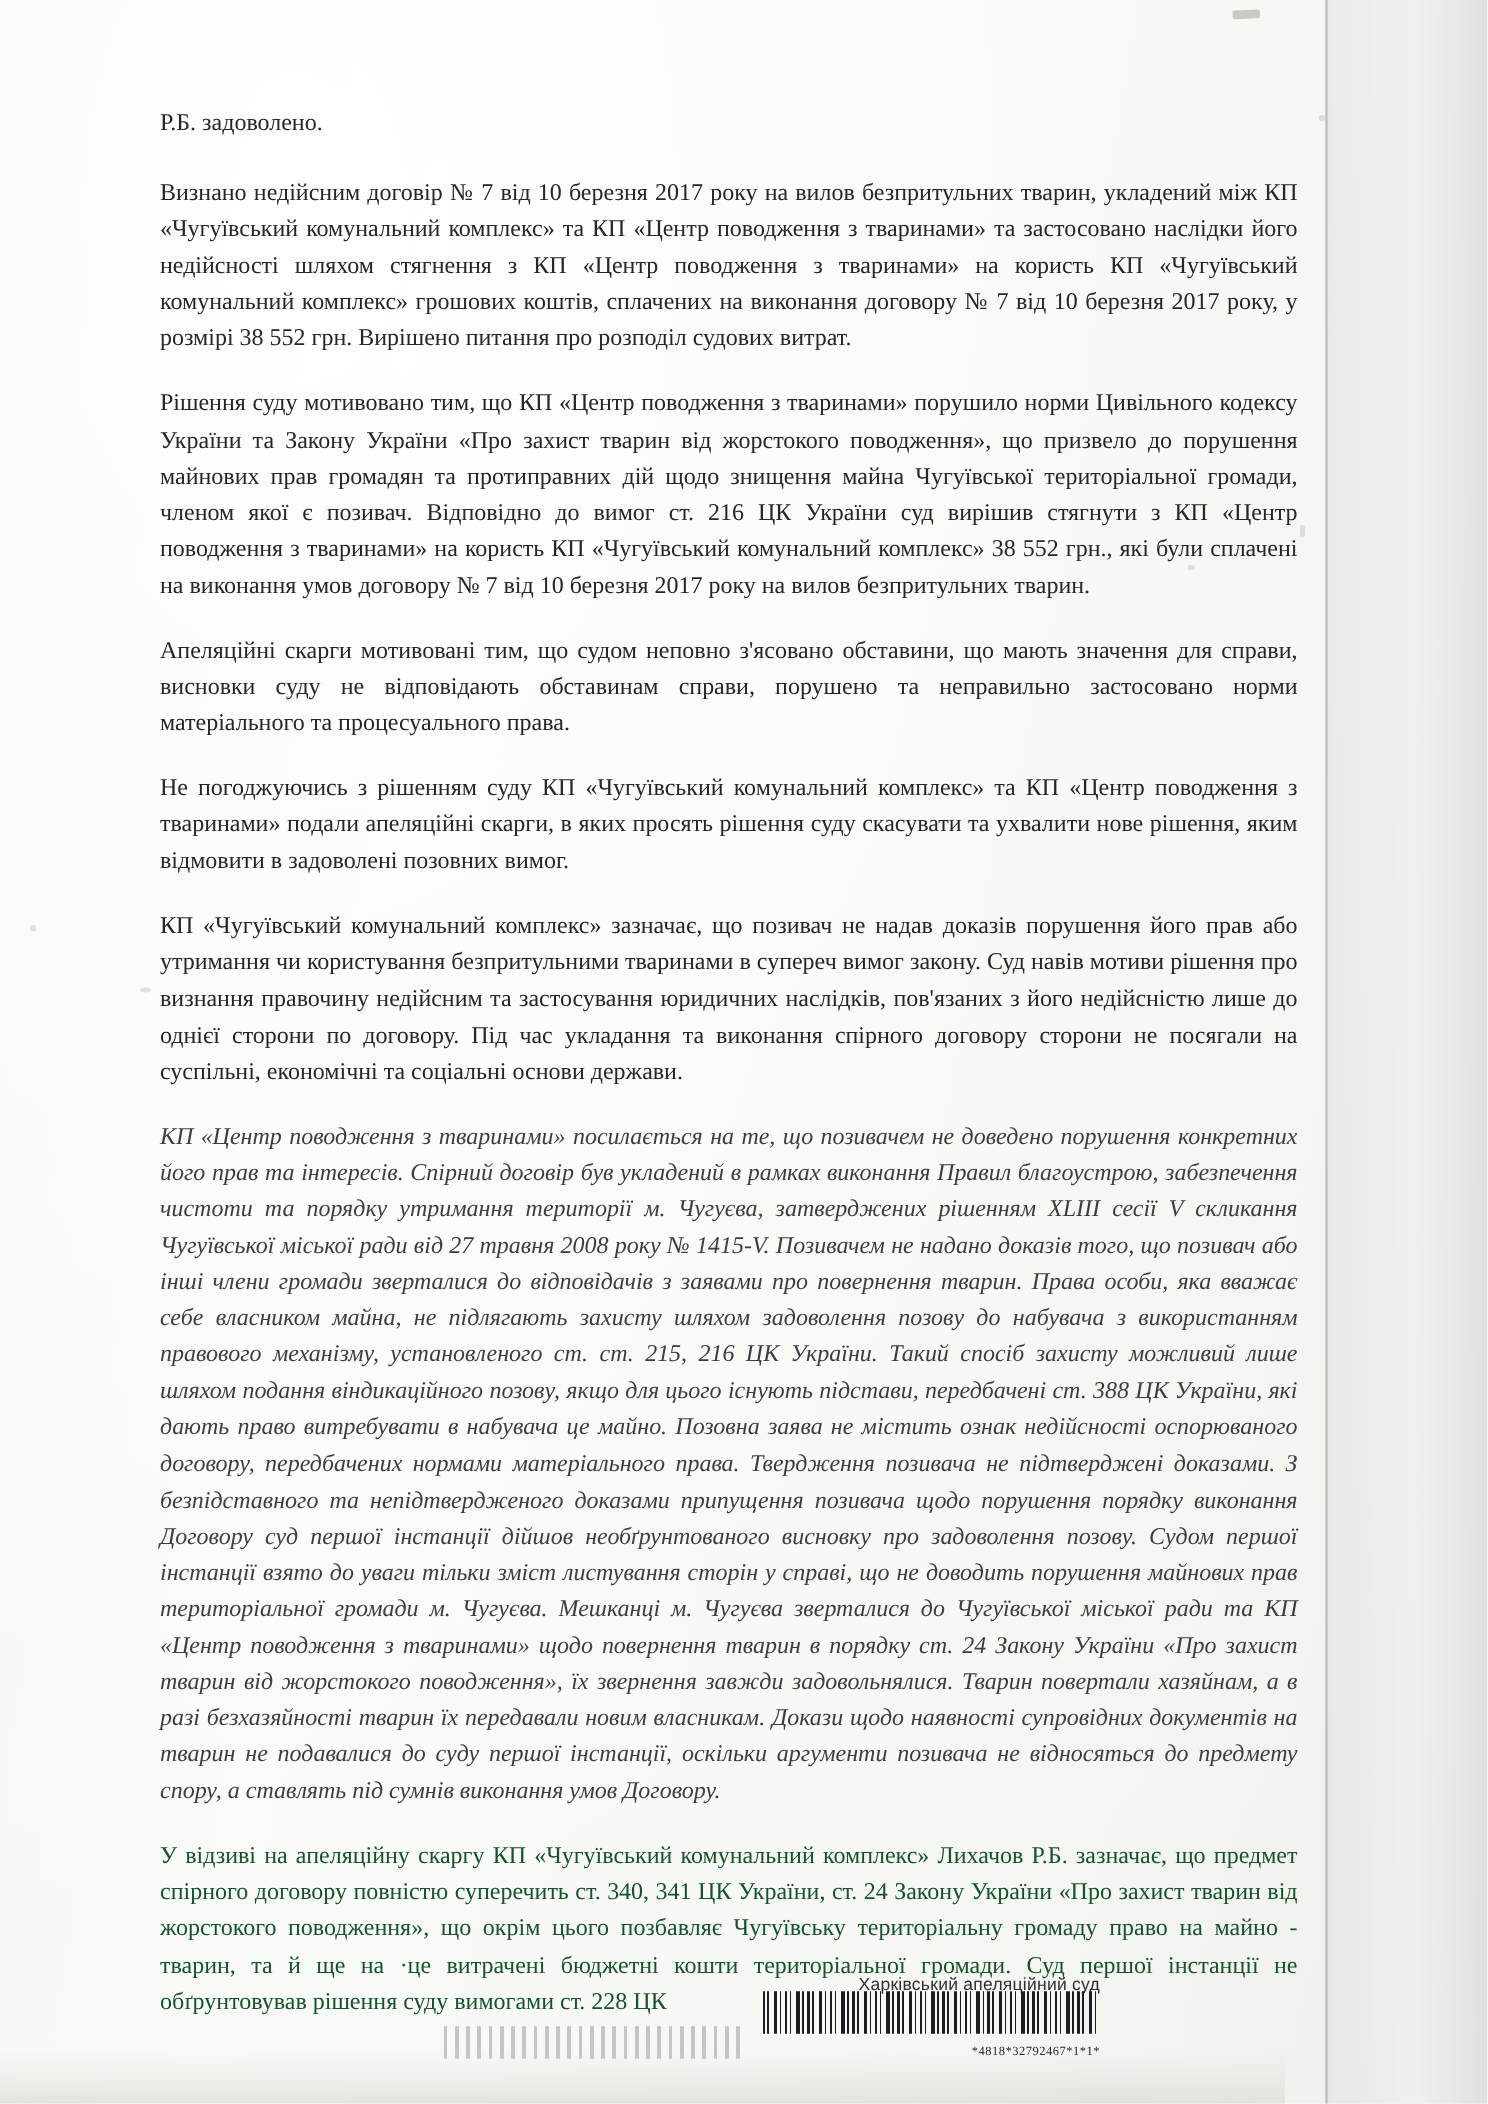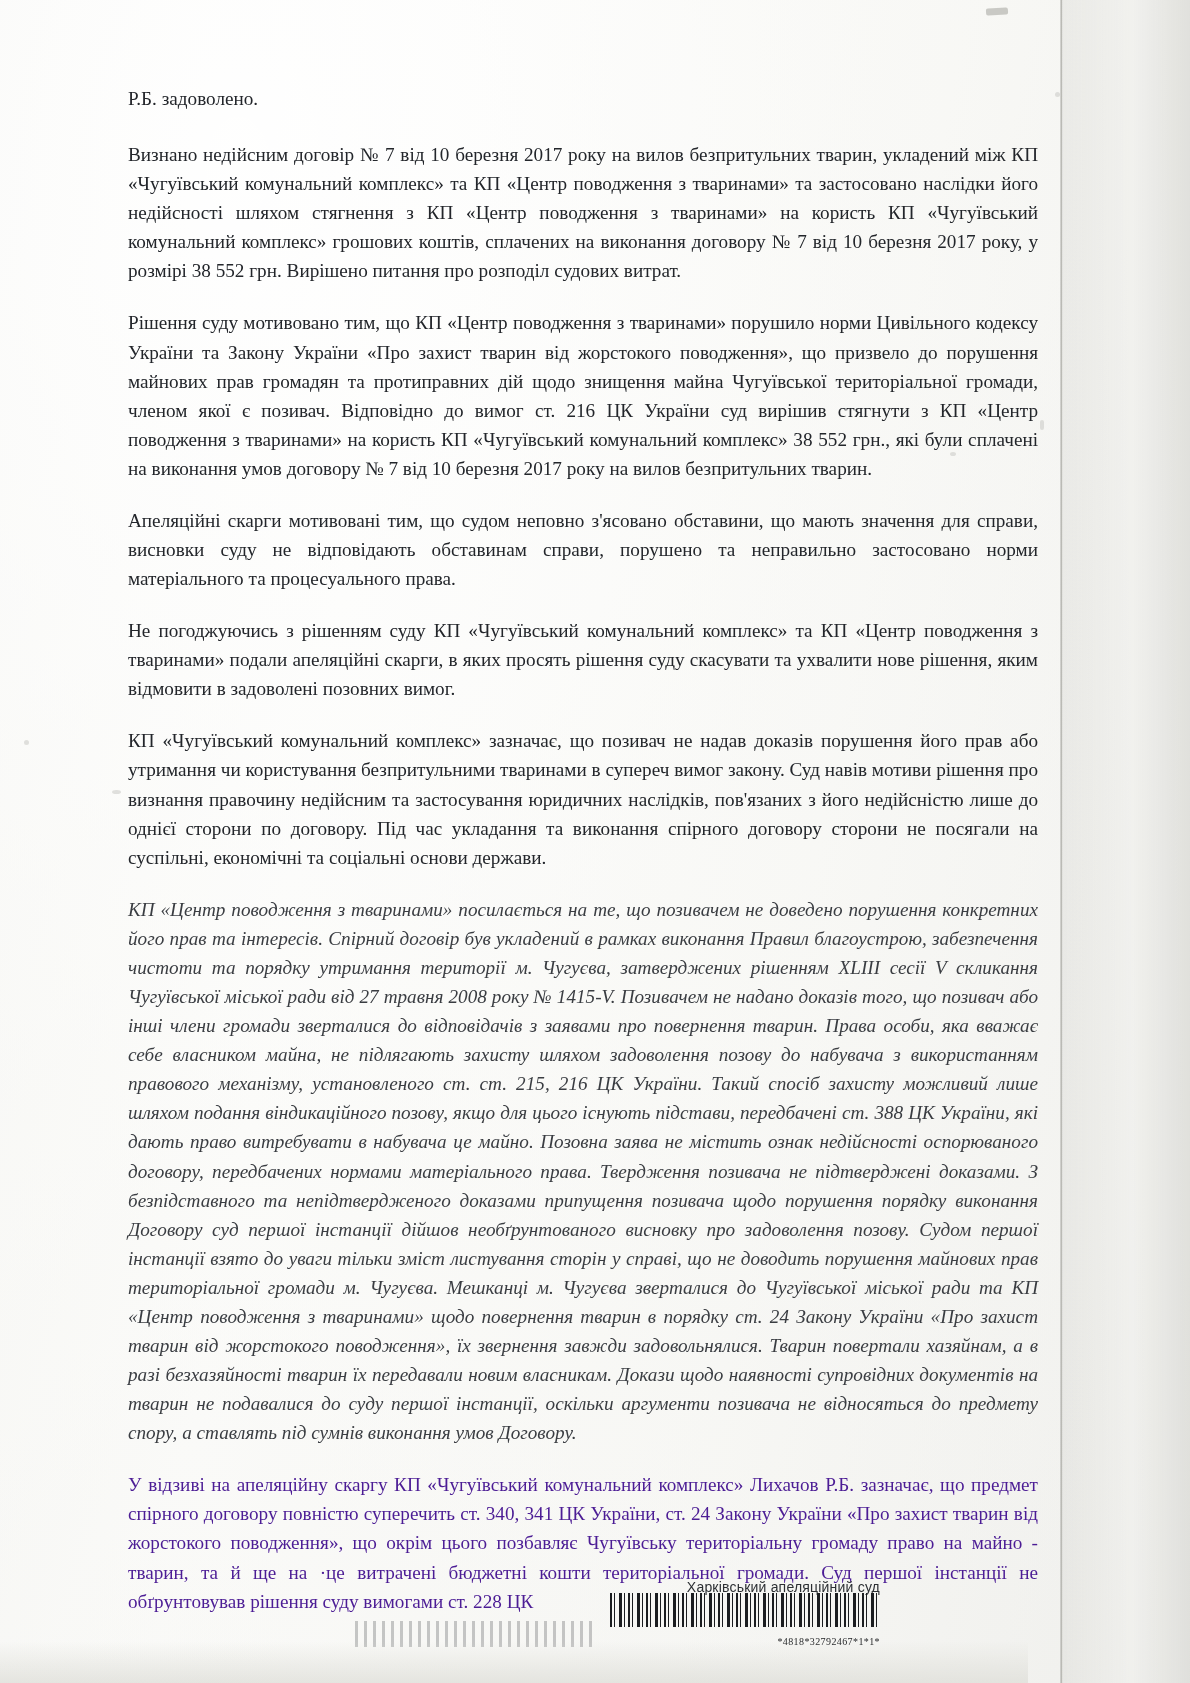--- a/index.html
+++ b/index.html
@@ -81,21 +81,21 @@
   .doc p {
     margin: 0 0 23px 0;
     text-indent: 0;
   }
   .doc p.first {
     margin-bottom: 27px;
   }
 
   
   .fade-1 { color: #3a3d42; font-style: italic; }
-  .fade-2 { color: #4c1d95; }
+  .fade-2 { color: #14532d; }
 
   
   .footer {
     position: absolute;
     left: 0;
     bottom: 0;
     width: 1028px;
     height: 150px;
     pointer-events: none;
   }

